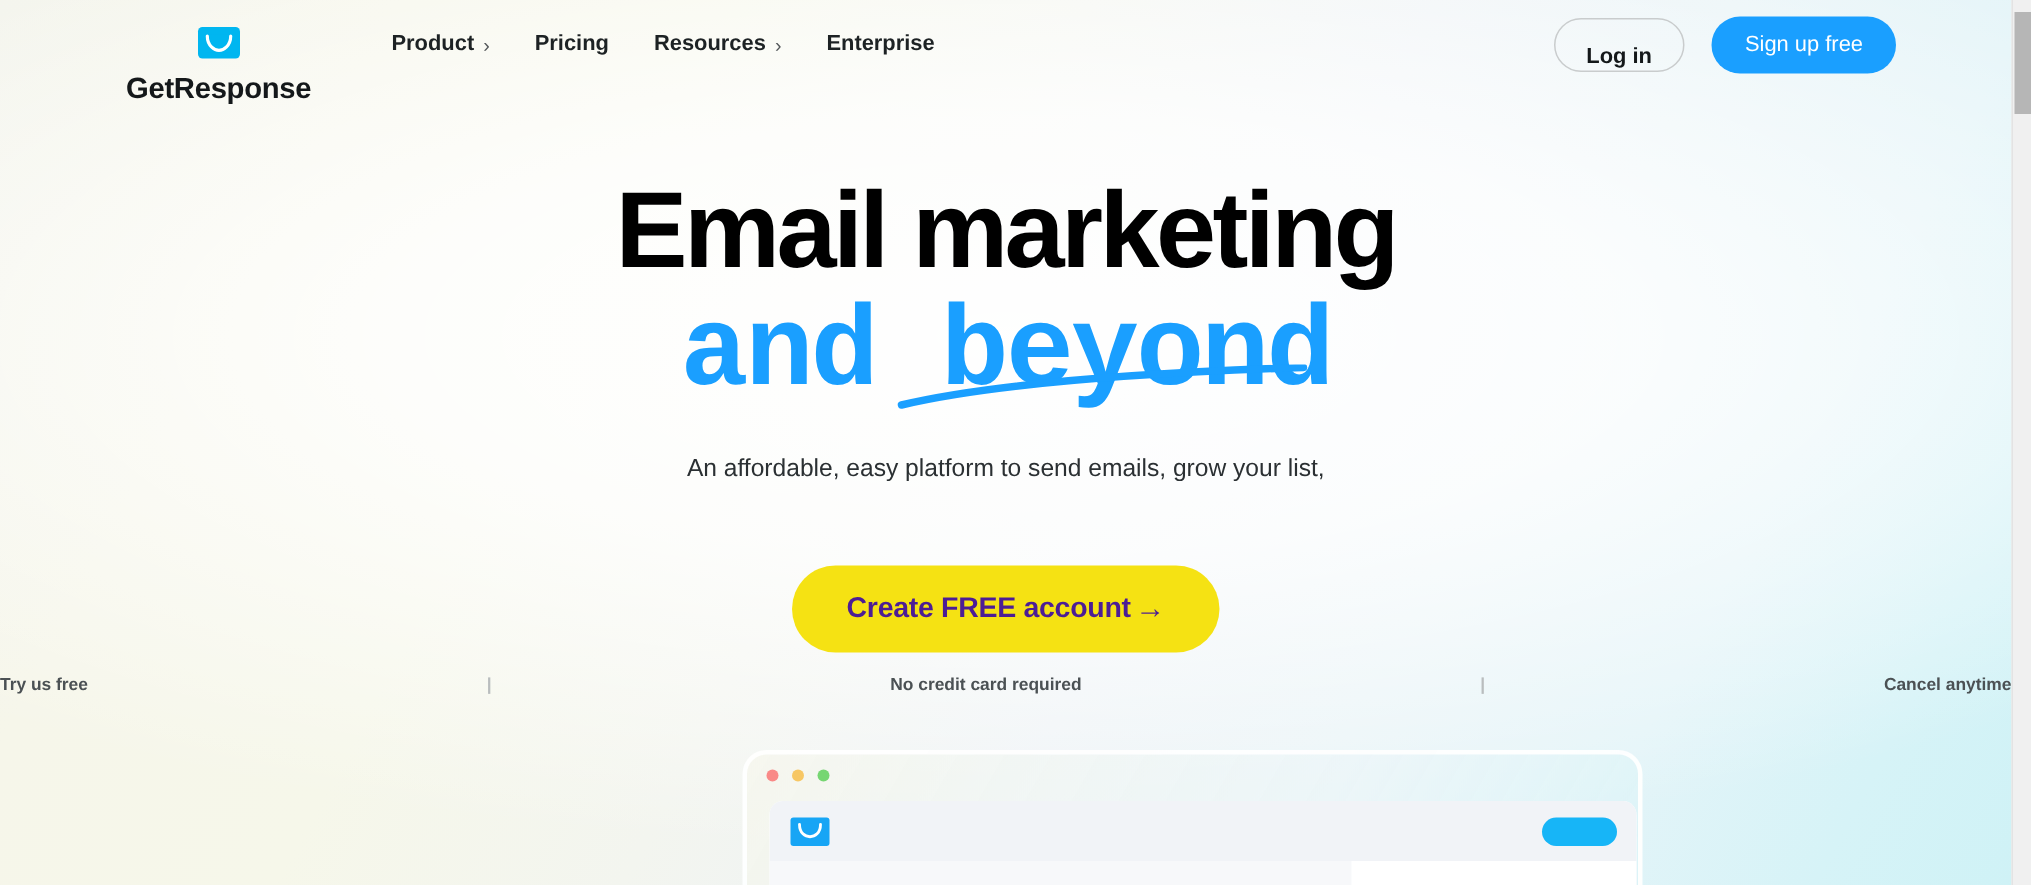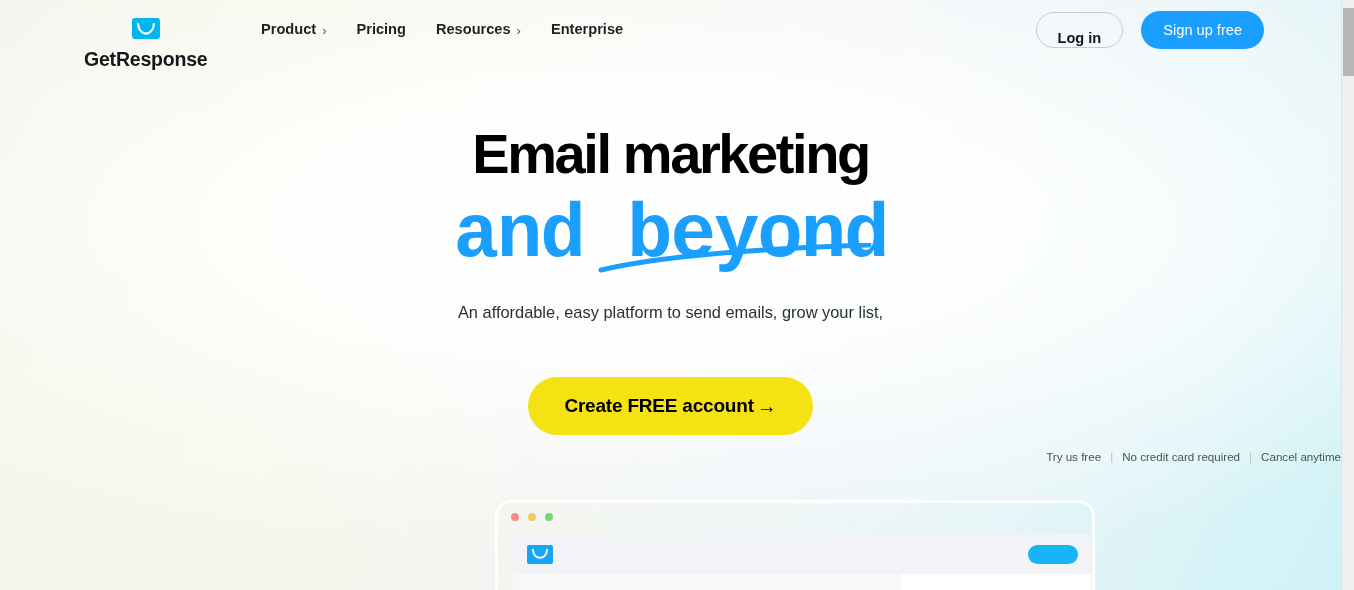--- a/index.html
+++ b/index.html
@@ -70,49 +70,49 @@
     height:38px; padding:0 22px; border-radius:19px;
     border:none; background:#1a9fff;
     font-family:inherit; font-size:14.6px; font-weight:400; color:#ffffff;
     cursor:pointer; white-space:nowrap;
   }
 
   
   .hero { position:absolute; left:0; top:0; width:1341px; text-align:center; }
   .headline {
     position:absolute; left:0; top:108px; width:1341px;
-    font-size:56px; line-height:92px; font-weight:700;
+    font-size:72px; line-height:92px; font-weight:700;
     color:#000000; letter-spacing:-2.4px;
   }
   .headline-2 {
     position:absolute; left:0; top:190px; width:1341px;
     font-size:76px; line-height:92px; font-weight:700;
     color:#1a9fff; letter-spacing:-2.2px;font-family:Liberation Mono, monospace;
   }
   .swoosh { position:absolute; left:596px; top:243px; width:278px; height:30px; pointer-events:none; }
 
   .subtitle {
     position:absolute; left:0; top:299px; width:1341px;
     font-size:16.4px; line-height:26px; font-weight:400; color:#2b3033;
   }
 
   .cta-wrap { position:absolute; left:0; top:377px; width:1341px; display:flex; justify-content:center; }
   .btn-cta {
     height:58px; padding:0 36px; border-radius:29px; border:none;
     background:#f5e213;
-    font-family:inherit; font-size:19px; font-weight:700; color:#000000;
+    font-family:inherit; font-size:19px; font-weight:700; color:#4c1d95;
     letter-spacing:-0.2px; cursor:pointer; white-space:nowrap;
     display:inline-flex; align-items:center; gap:3px;
   }
   .cta-arrow { font-size:20px; line-height:1; font-weight:700; }
 
   .fineprint {
     position:absolute; left:0; top:450px; width:1341px;
-    font-size:11.6px; color:#4b5154; font-weight:400;
-    display:flex; justify-content:flex-end; align-items:center; gap:9px;
+    font-size:11.6px; color:#4b5154; font-weight:700;
+    display:flex; justify-content:space-between; align-items:center; gap:9px;
   }
   .fineprint .sep { color:#b9bdbe; }
 
   
   .mockup {
     position:absolute; left:495px; top:500px;
     width:600px; height:150px;
     border:3px solid rgba(255,255,255,0.92);
     border-radius:16px 16px 0 0;
     background:linear-gradient(120deg, rgba(246,246,234,0.55) 0%, rgba(236,246,248,0.6) 60%, rgba(214,243,247,0.55) 100%);

